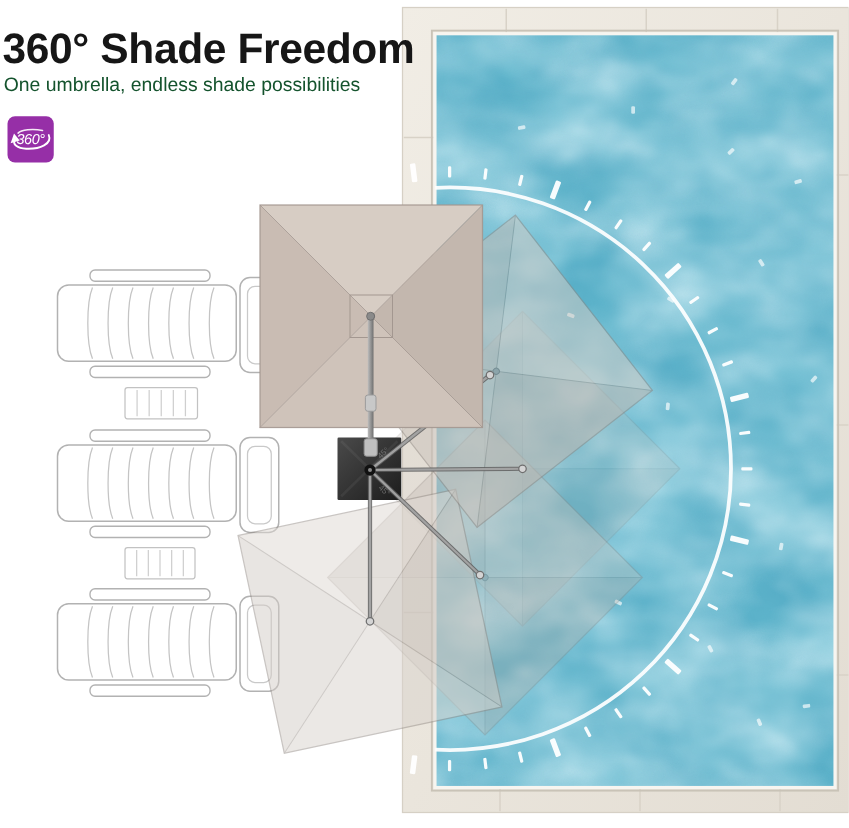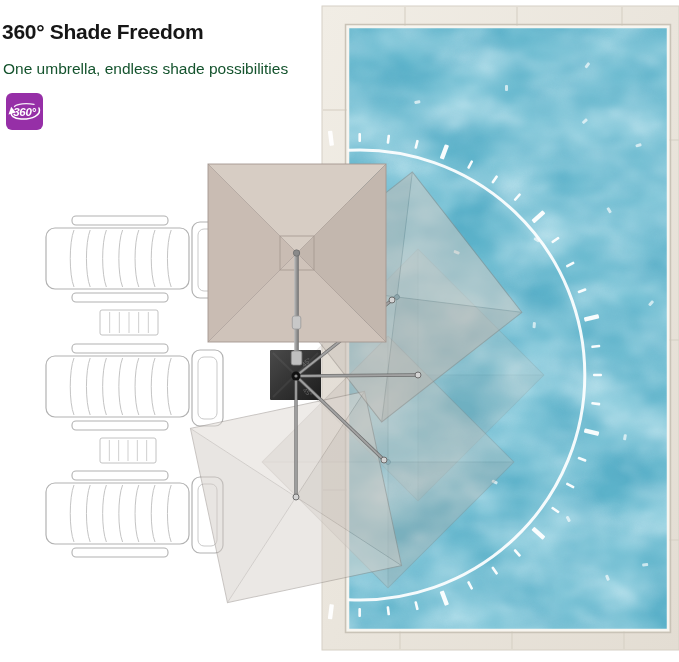--- a/index.html
+++ b/index.html
@@ -1,27 +1,27 @@
 <!DOCTYPE html>
 <html style="--accent-purple: #962fa7; --pool-water: #58aec7; --pool-water-light: #b8e6ef; --pool-water-dark: #2f87a3; --deck: #eae5dd; --deck-seam: #d8d2c7; --coping: #f7f5f0; --canopy-top: #d7cdc4; --canopy-right: #c3b7ae; --canopy-bottom: #cfc3ba; --canopy-left: #c9bcb3; --canopy-ridge: #a39790; --ghost-stroke: #8a827c; --umbrella-base: #2e2e2e; --pole-gray: #9a9a9a; --dial-arc: #ffffff; --chair-outline: #b2b2b2; --chair-fill: #ffffff;"><head>
 <meta charset="utf-8">
 <style>
   html,body{margin:0;padding:0;background:#fff;}
   .stage{position:relative;width:679px;height:662px;background:#fff;overflow:hidden;
          font-family:"Liberation Sans","DejaVu Sans",sans-serif;}
   #scene{position:absolute;left:0;top:0;}
   .hdr{position:absolute;left:0;top:0;z-index:5;}
-  .title{position:absolute;left:2px;top:20px;width:330px;font-size:21px;font-weight:700;
+  .title{position:absolute;left:2px;top:20px;width:330px;font-size:34px;font-weight:700;
          color:#161616;letter-spacing:-.3px;white-space:nowrap;}
   .subtitle{position:absolute;left:3px;top:60px;width:330px;font-size:15.5px;color:#14532d;
             white-space:nowrap;}
   .badge{position:absolute;left:6px;top:93px;width:37px;height:37px;border-radius:6px;
          background:var(--accent-purple,#962fa7);}
   .badge-label{position:absolute;left:0;top:0;width:37px;height:37px;display:flex;
-         align-items:center;justify-content:center;color:#fff;font-weight:700;
+         align-items:center;justify-content:center;color:#fff;font-weight:400;
          font-style:italic;font-size:11.5px;letter-spacing:-.3px;}
   .badge-swoosh{position:absolute;left:0;top:0;}
 </style>
 </head>
 <body>
 
 <div class="stage">
 
   <svg id="scene" width="679" height="662" viewBox="0 0 679 662">
     <defs>

